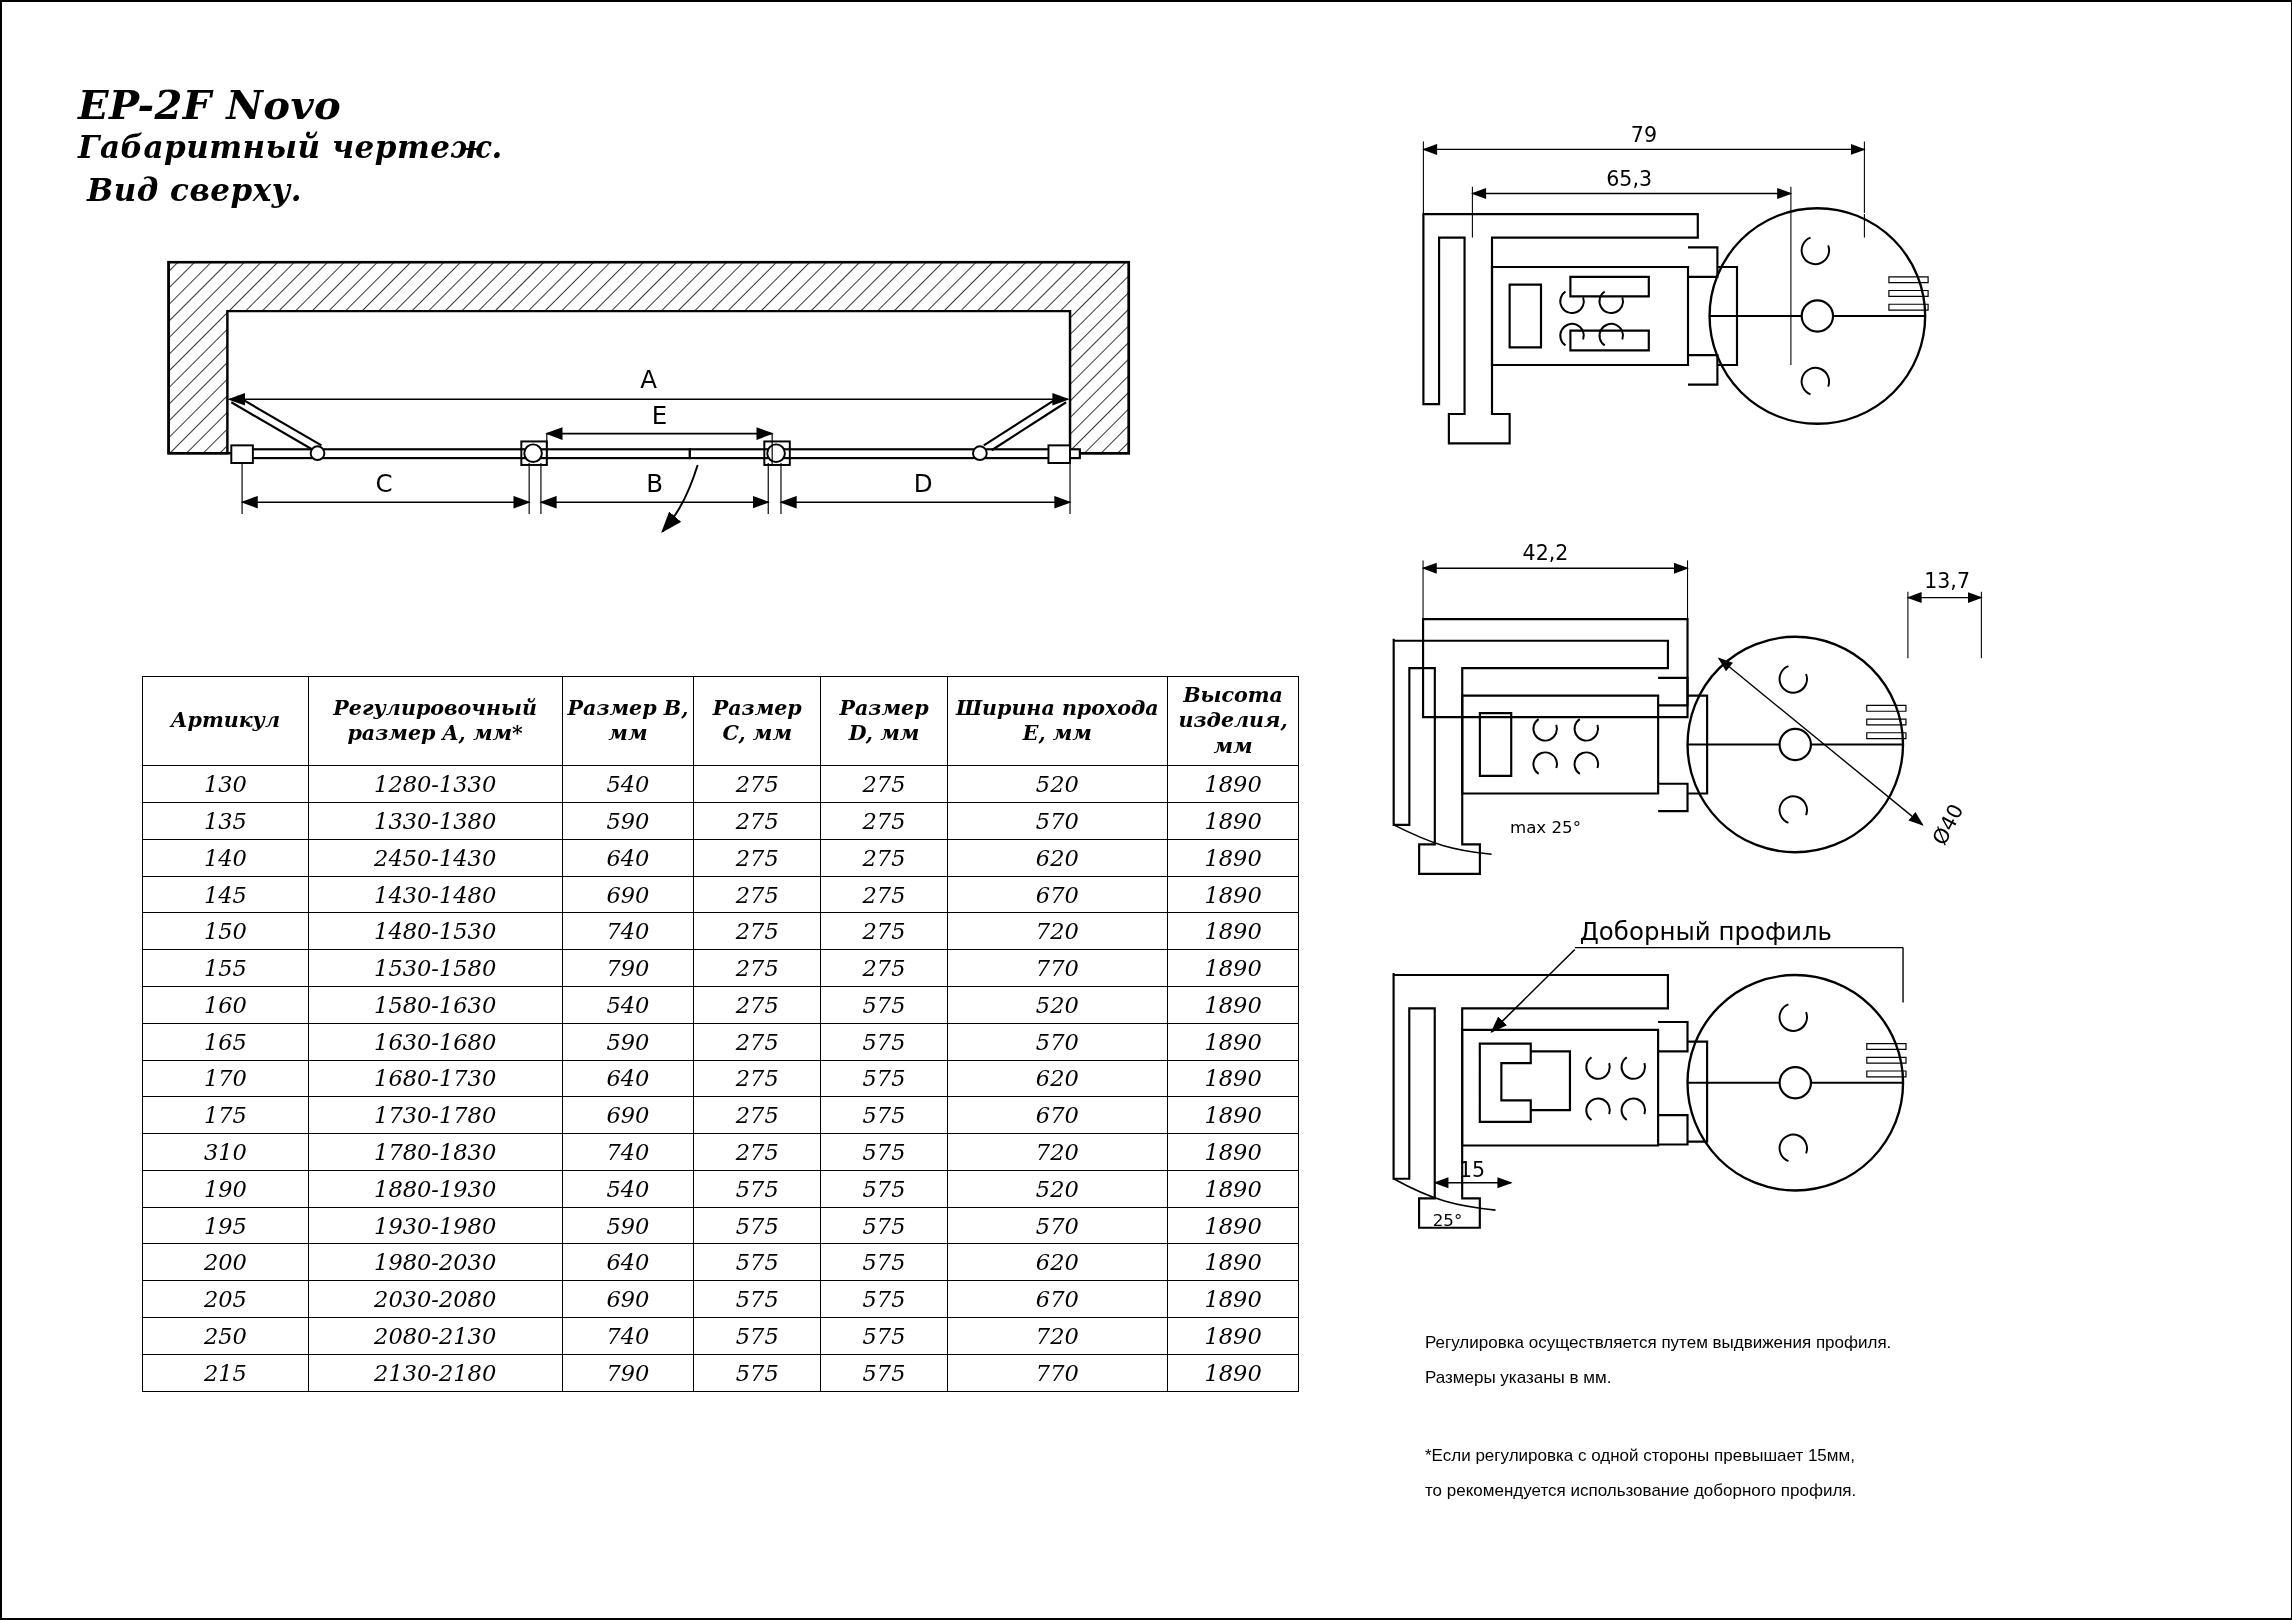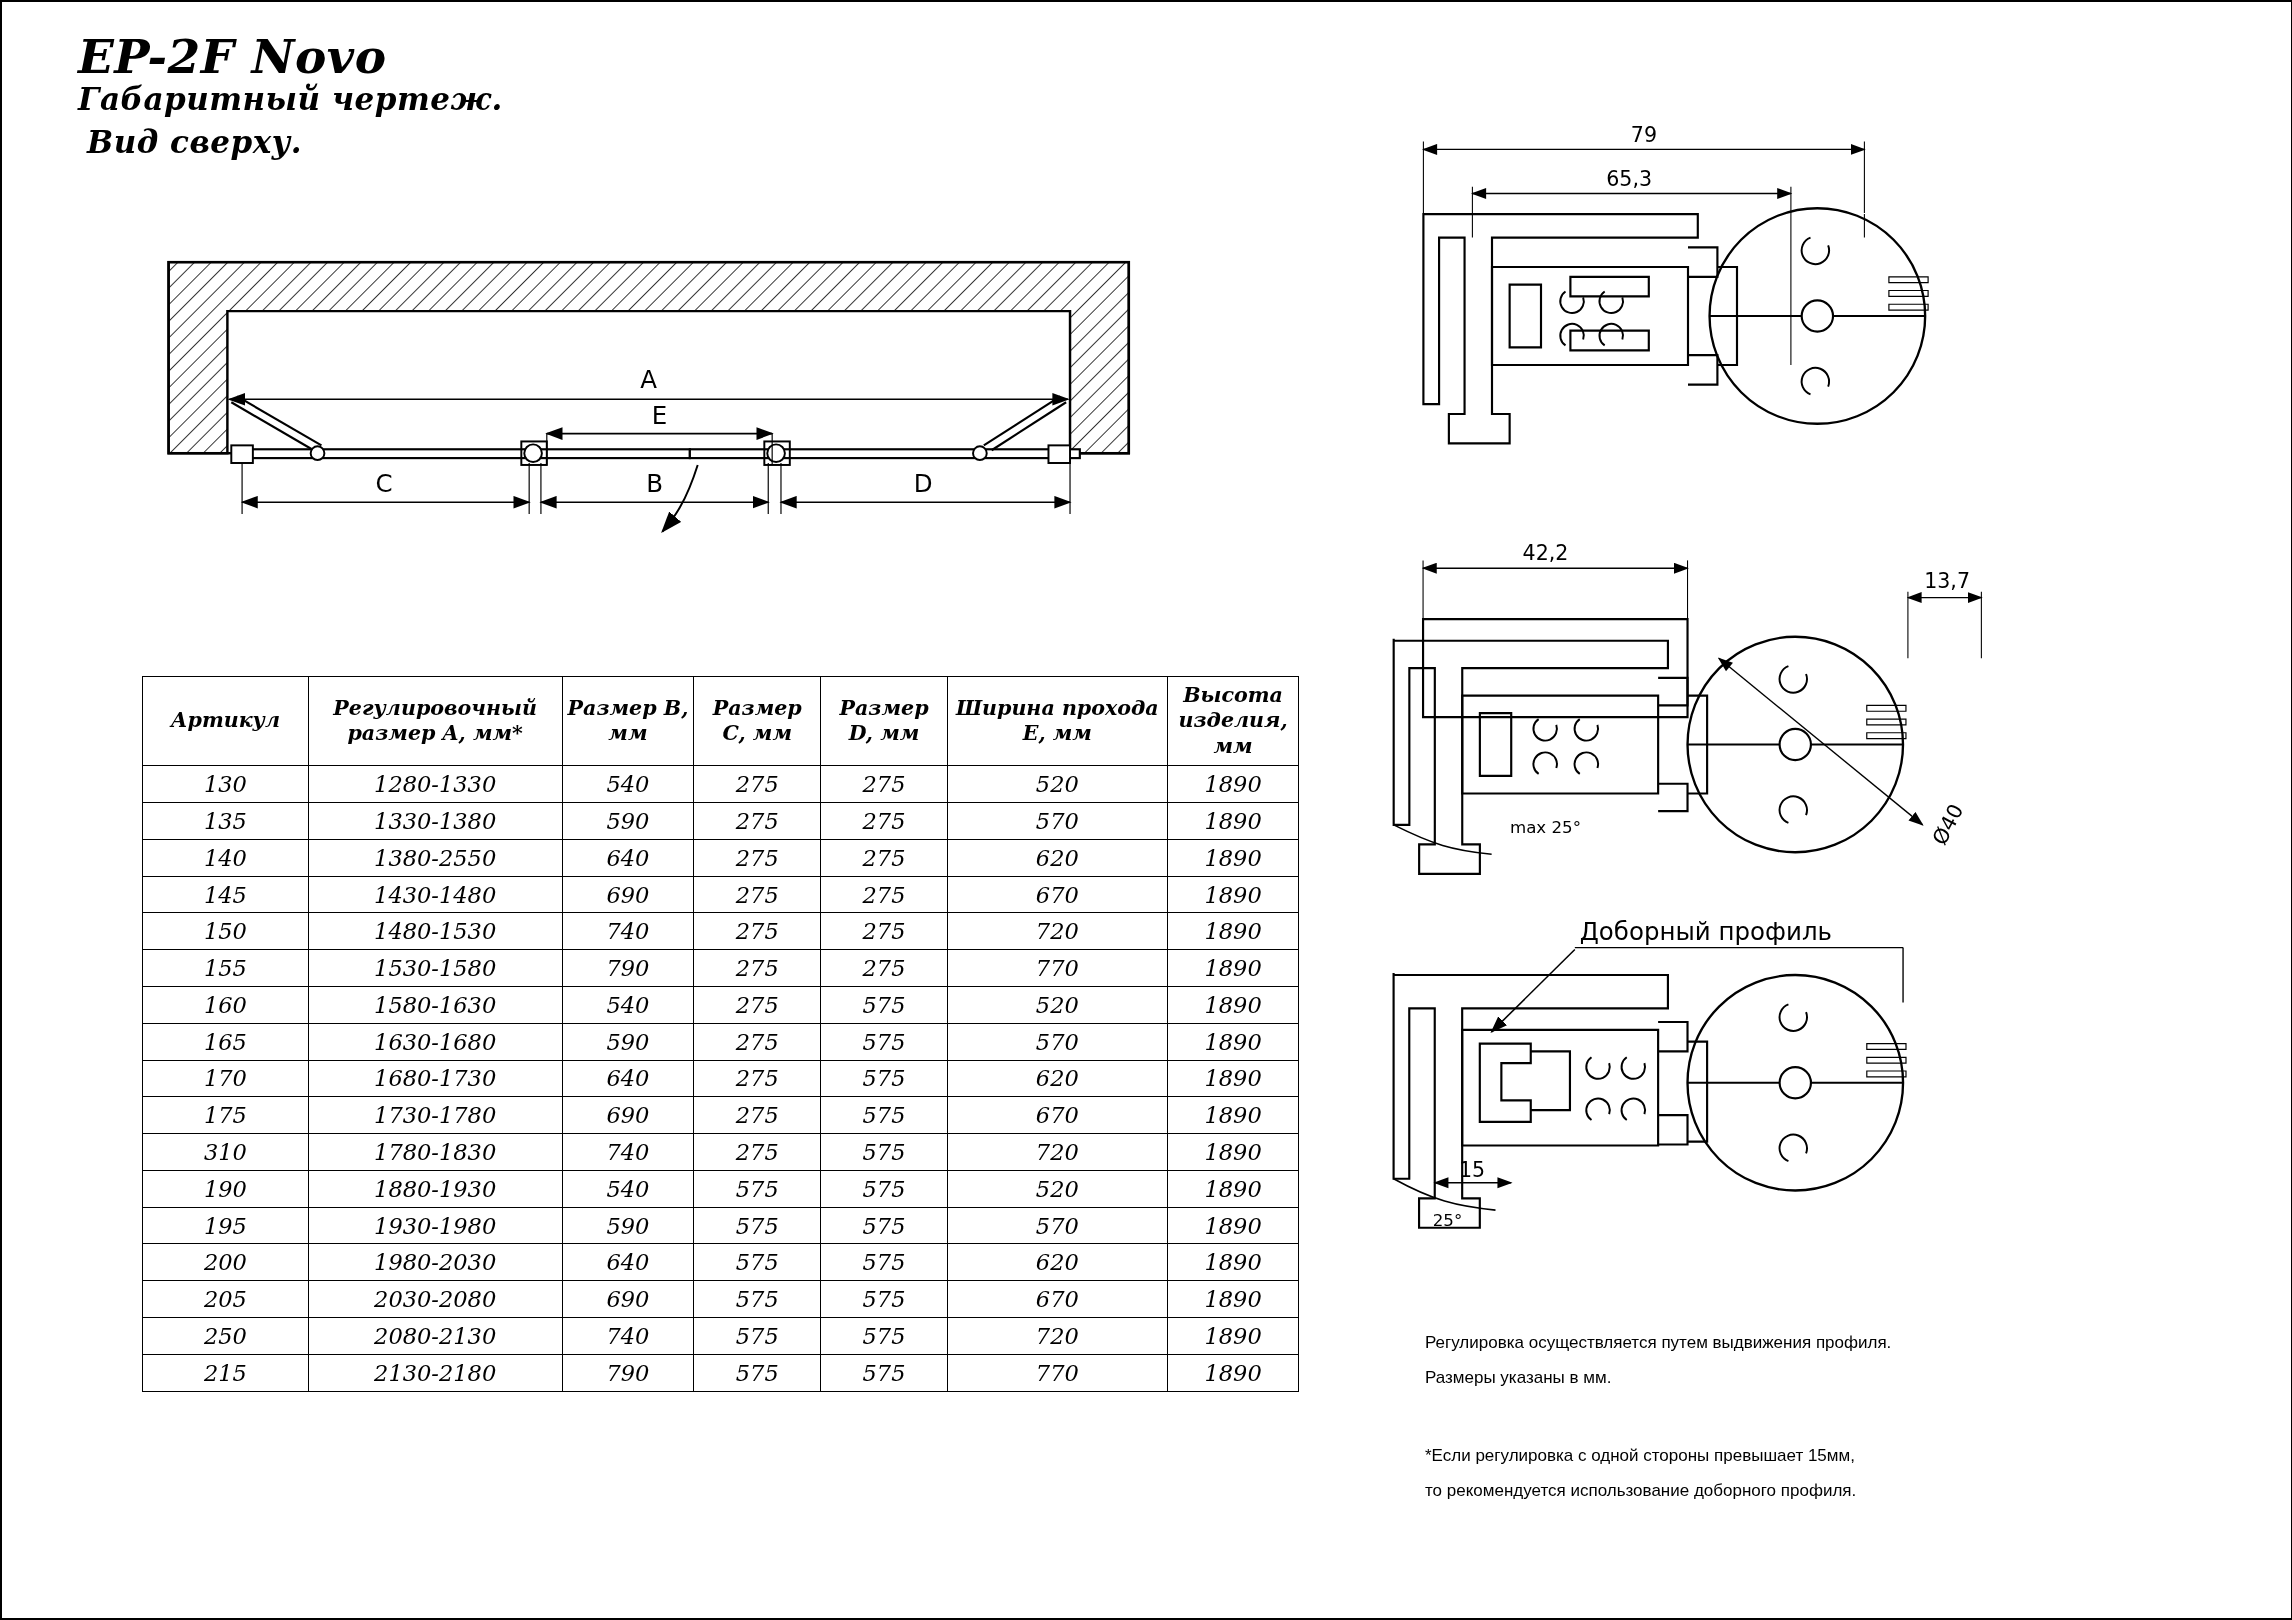--- a/index.html
+++ b/index.html
@@ -1,21 +1,21 @@
 <!DOCTYPE html>
 <html><head>
 <meta charset="utf-8">
 <style>
   html,body{margin:0;padding:0;background:#ffffff;}
   body{width:2293px;height:1620px;font-family:"DejaVu Sans",sans-serif;color:#000;}
   #sheet{position:relative;width:2293px;height:1620px;box-sizing:border-box;border:2px solid #000;overflow:hidden;}
 
   .title-block{position:absolute;left:76px;top:33px;}
   .title-line{font-family:"DejaVu Serif",serif;font-style:italic;font-weight:bold;letter-spacing:0.5px;}
-  .t1{font-size:47px;line-height:43px;}
+  .t1{font-size:40px;line-height:43px;margin-top:48px;}
   .t2{font-size:31px;line-height:43px;}
   .t3{font-size:31px;line-height:43px;margin-left:9px;}
 
   
   .draw{position:absolute;text-decoration:underline;}
   svg{display:block;overflow:visible;}
 
   
   table{position:absolute;left:140px;top:674px;border-collapse:collapse;
         font-family:"DejaVu Serif",serif;font-style:italic;}
@@ -324,21 +324,21 @@
           <td class="c0">135</td>
           <td class="c1">1330-1380</td>
           <td class="c2">590</td>
           <td class="c3">275</td>
           <td class="c4">275</td>
           <td class="c5">570</td>
           <td class="c6">1890</td>
         </tr>
         <tr>
           <td class="c0">140</td>
-          <td class="c1">1380-2550</td>
+          <td class="c1">2450-1430</td>
           <td class="c2">640</td>
           <td class="c3">275</td>
           <td class="c4">275</td>
           <td class="c5">620</td>
           <td class="c6">1890</td>
         </tr>
         <tr>
           <td class="c0">145</td>
           <td class="c1">1430-1480</td>
           <td class="c2">690</td>

